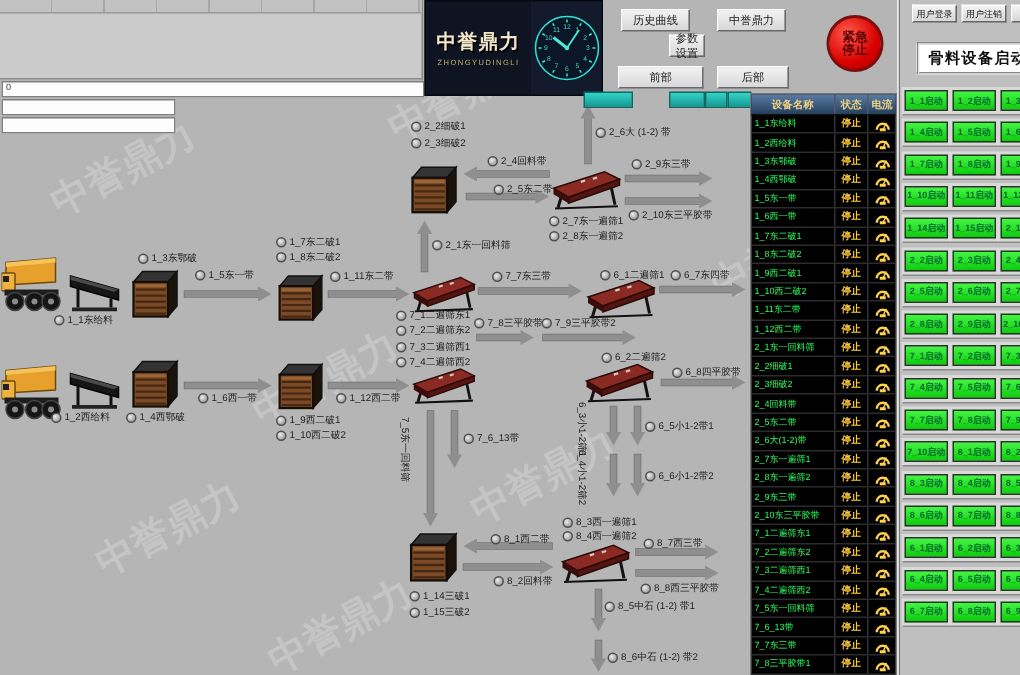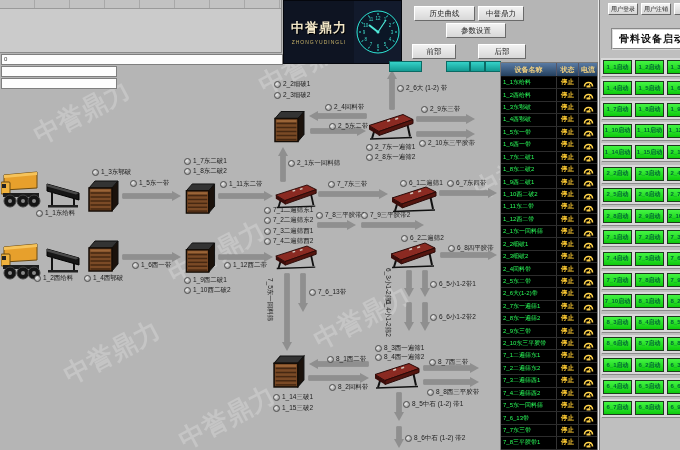--- a/index.html
+++ b/index.html
@@ -632,26 +632,29 @@
           <text x="15.999999999999993" y="12.375644347017863" font-size="4.5" fill="#3fd9c9" text-anchor="middle" font-family="Liberation Sans,sans-serif">11</text>
           <line x1="22.999999999999996" y1="4" x2="22.999999999999996" y2="6" stroke="#2ee6d6" stroke-width="1"></line>
           <text x="22.999999999999996" y="10.5" font-size="4.5" fill="#3fd9c9" text-anchor="middle" font-family="Liberation Sans,sans-serif">12</text>
           <line x1="23" y1="23" x2="14" y2="16" stroke="#4fe8d8" stroke-width="2"></line>
           <line x1="23" y1="23" x2="31" y2="11" stroke="#4fe8d8" stroke-width="1.2"></line>
           <circle cx="23" cy="23" r="1.5" fill="#4fe8d8"></circle>
         </svg>
       </div>
   </div>
 
-  <button class="navbtn" style="left:414px;top:6px;width:61px;height:15px">历史曲线</button>
+  <button class="navbtn" style="left:414px;top:6px;width:46px;height:15px">历史曲线</button>
   <button class="navbtn" style="left:478px;top:6px;width:46px;height:15px">中誉鼎力</button>
-  <button class="navbtn" style="left:446px;top:23px;width:60px;height:15px">参数设置</button>
-  <button class="navbtn" style="left:412px;top:44px;width:44px;height:15px">前部</button>
+  <button class="navbtn" style="left:446px;top:23px;width:24px;height:15px">参数设置</button>
+  <button class="navbtn" style="left:412px;top:44px;width:57px;height:15px">前部</button>
   <button class="navbtn" style="left:478px;top:44px;width:48px;height:15px">后部</button>
 
+  <div id="estop" class="abs">
+    <span>紧急停止</span>
+  </div>
 
   <div class="tealtab" style="left:389px;top:61px;width:31px"></div>
   <div class="tealtab" style="left:446px;top:61px;width:22px"></div>
   <div class="tealtab" style="left:470px;top:61px;width:13px"></div>
   <div class="tealtab" style="left:485px;top:61px;width:14px"></div>
 
   <div id="stable" class="abs">
     <div id="thead">
       <div class="c-name">设备名称</div>
       <div class="c-status">状态</div>

